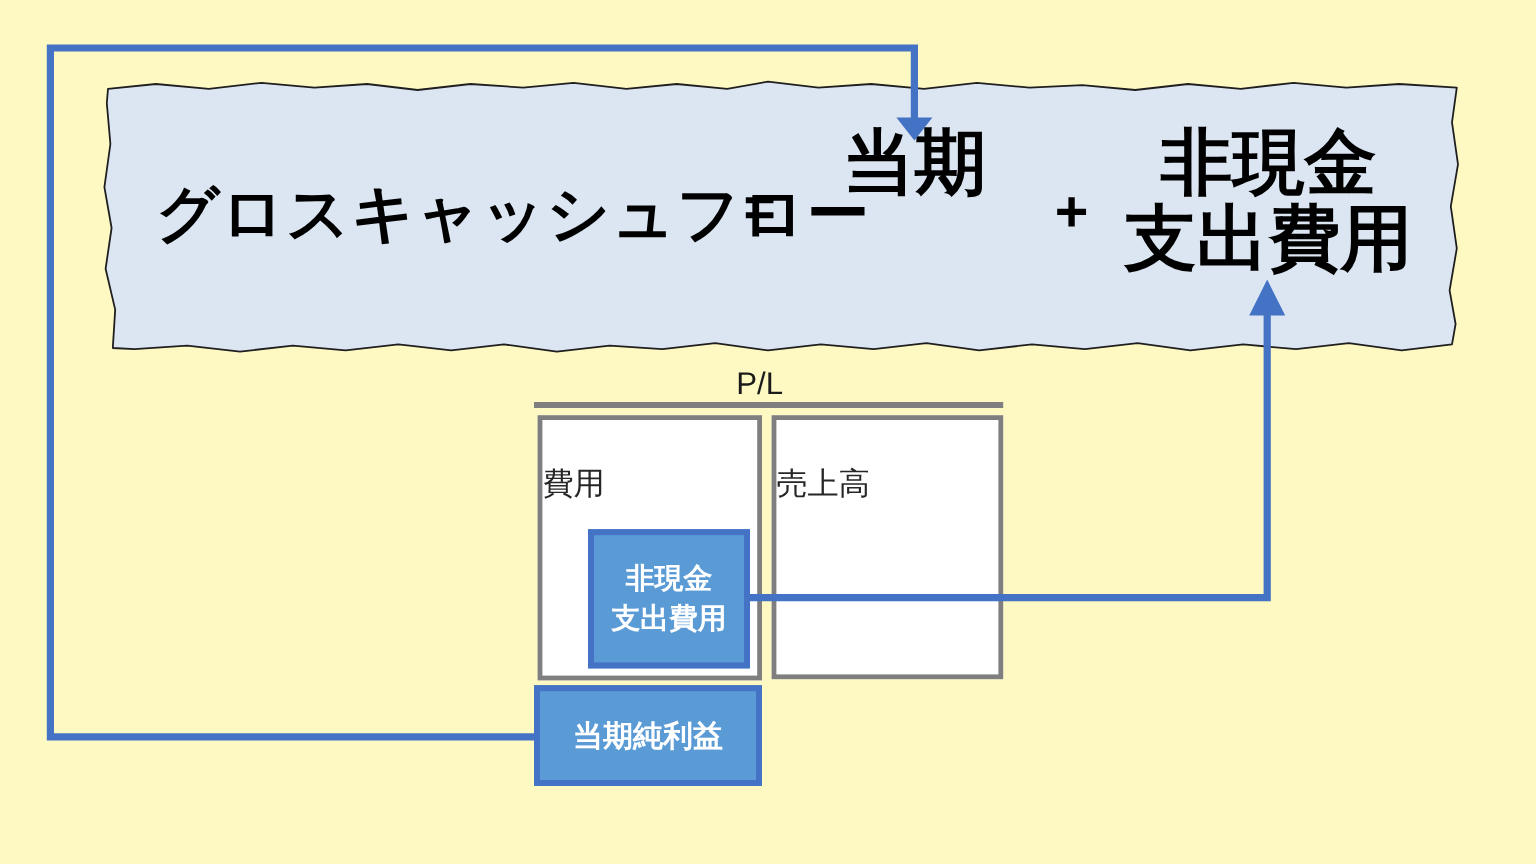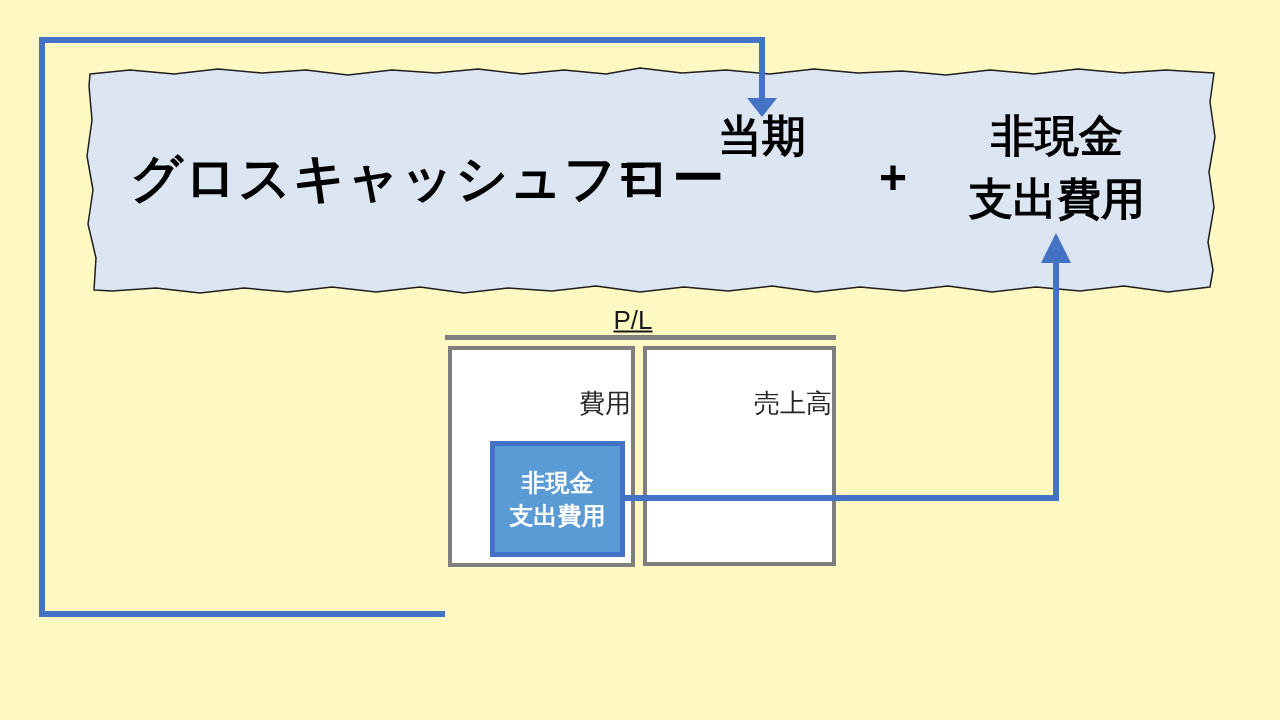--- a/index.html
+++ b/index.html
@@ -27,48 +27,48 @@
     position: absolute; left: 130px; top: 144px;
     font-size: 52px; font-weight: bold; letter-spacing: 1px;
     white-space: nowrap; color: var(--formula-text, #000);
   }
   .eq-sign {
     position: absolute; left: 633px; top: 172px; transform: translate(-50%,-50%);
     font-size: 46px; font-weight: bold; color: var(--formula-text, #000);
   }
   .term {
     position: absolute; top: 104px; transform: translateX(-50%);
-    text-align: center; font-size: 44px; font-weight: bold;
+    text-align: center; font-size: 60px; font-weight: bold;
     line-height: 63px; white-space: nowrap; color: var(--formula-text, #000);
   }
   .term-net-income { left: 762px; }
   .term-noncash { left: 1057px; }
   .plus-sign {
     position: absolute; left: 893px; top: 177px; transform: translate(-50%,-50%);
     font-size: 48px; font-weight: bold; color: var(--formula-text, #000);
   }
 
   
   .pl-title {
     position: absolute; left: 633px; top: 320px; transform: translate(-50%,-50%);
-    font-size: 26px; color: #1a1a1a; text-decoration: underline;
+    font-size: 26px; color: #1a1a1a;
   }
   .pl-topline {
     position: absolute; left: 445px; top: 335px; width: 391px; height: 5px;
     background: var(--pl-gray, #7F7F7F);
   }
   .pl-box {
     position: absolute; box-sizing: border-box; background: #fff;
     border: 4px solid var(--pl-gray, #7F7F7F);
   }
   .pl-box-expenses { left: 448px; top: 346px; width: 187px; height: 221px; }
   .pl-box-sales    { left: 643px; top: 346px; width: 193px; height: 220px; }
   .pl-label {
     position: absolute; left: 0; width: 100%; top: 36px;
-    text-align: right; font-size: 26px; color: #262626;
+    text-align: left; font-size: 26px; color: #262626;
   }
 
   
   .blue-box {
     position: absolute; box-sizing: border-box;
     background: var(--highlight-fill, #5B9BD5);
     border: 5px solid var(--highlight-border, #4472C4);
     color: var(--box-text, #fff); font-weight: bold;
     display: flex; flex-direction: column;
     align-items: center; justify-content: center; text-align: center;
@@ -116,20 +116,21 @@
     <div class="pl-label">費用</div>
   </div>
   <div class="pl-box pl-box-sales">
     <div class="pl-label">売上高</div>
   </div>
 
   <div class="blue-box noncash-box">
     <div>非現金</div>
     <div>支出費用</div>
   </div>
+  <div class="blue-box netincome-box">当期純利益</div>
 
   <svg class="arrows-svg" viewBox="0 0 1280 720" aria-hidden="true">
     <path class="arrow-line" d="M 445 614 L 42 614 L 42 40 L 762 40 L 762 100"></path>
     <polygon class="arrow-head" points="747,98 777,98 762,117"></polygon>
     <path class="arrow-line" d="M 625 498 L 1056 498 L 1056 261"></path>
     <polygon class="arrow-head" points="1041,263 1071,263 1056,233"></polygon>
   </svg>
 
 </div>
 

